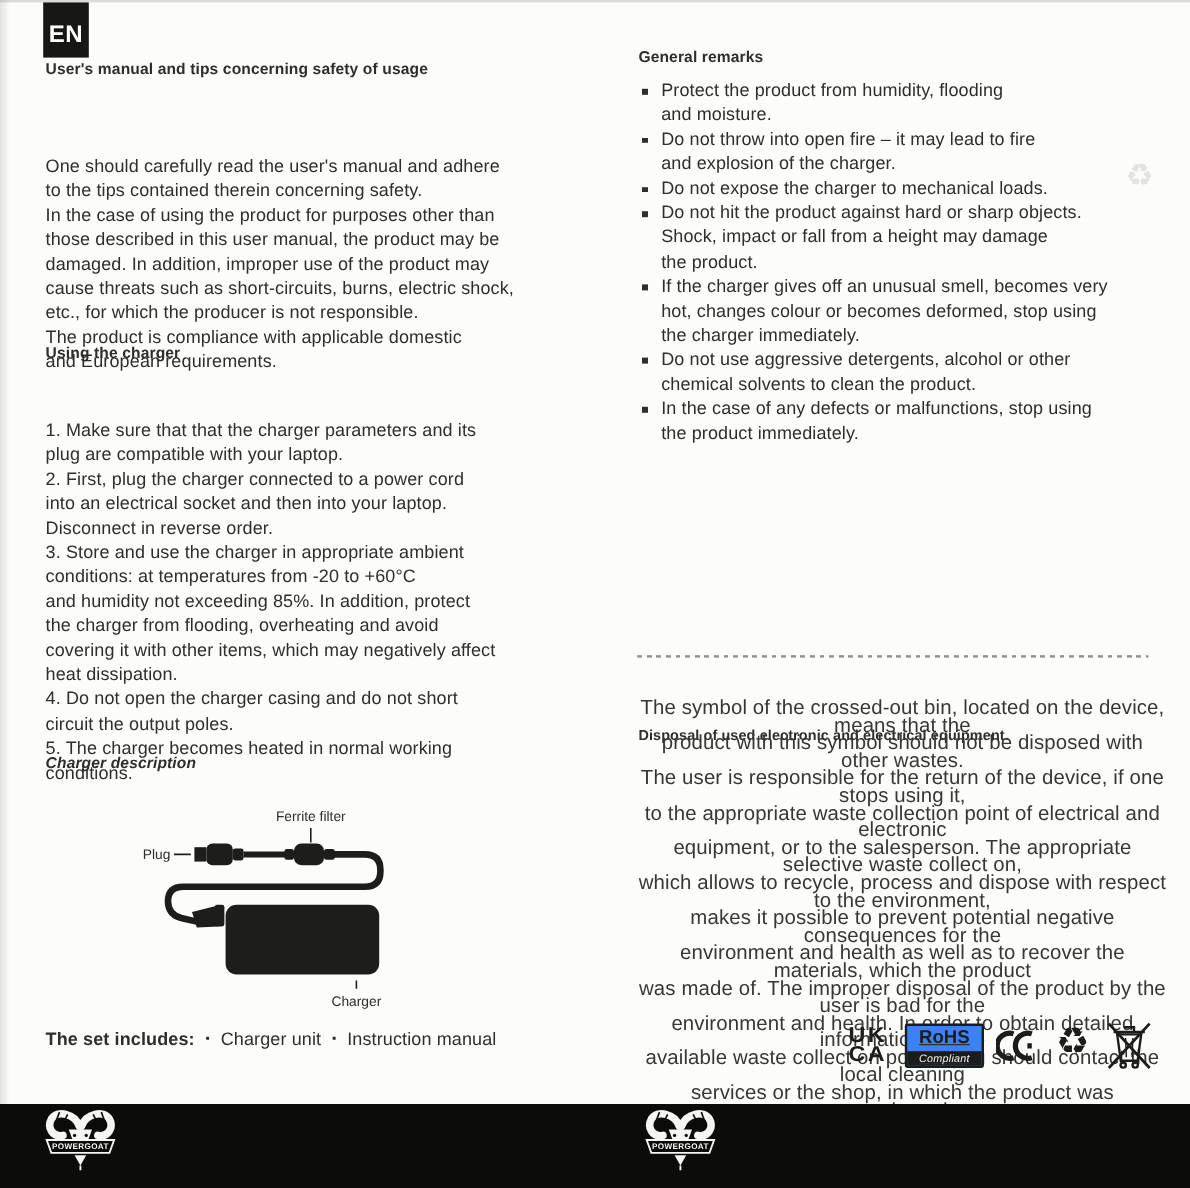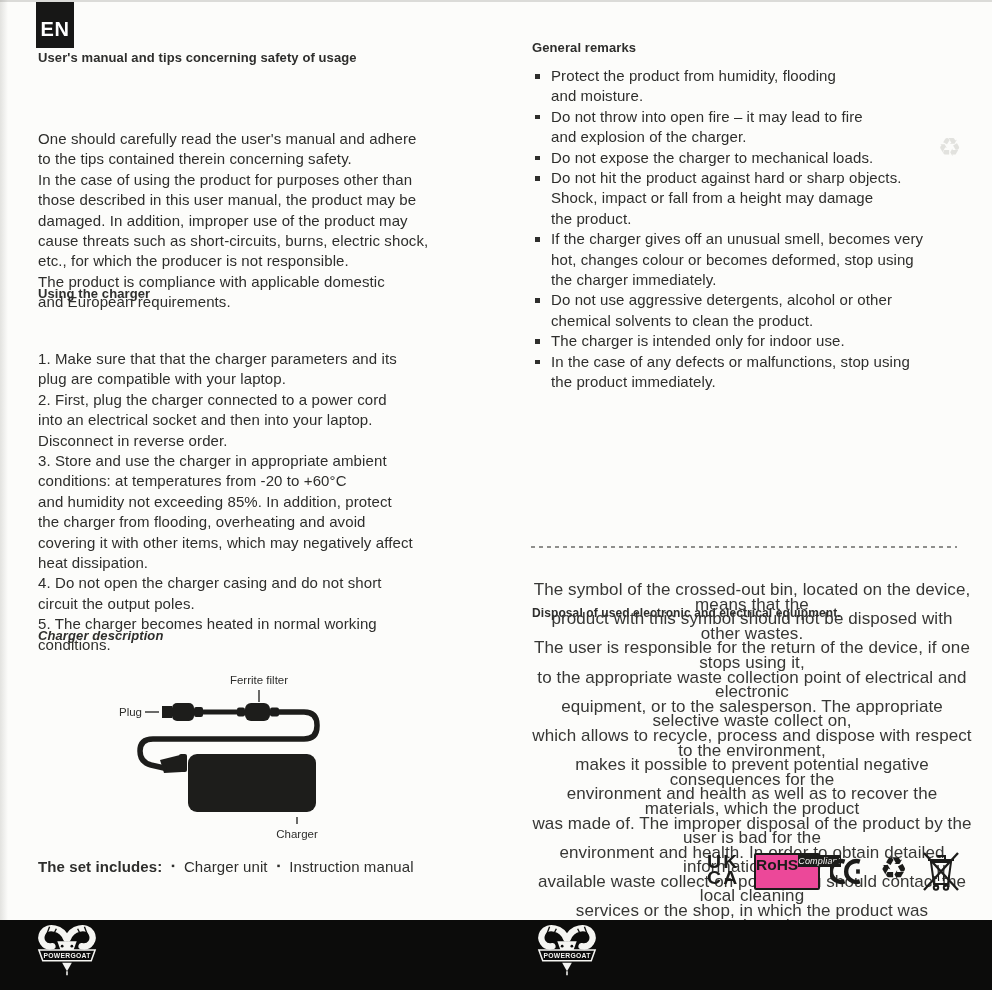--- a/index.html
+++ b/index.html
@@ -22,22 +22,22 @@
   .dashed-rule{height:2px;width:426px;
         background:repeating-linear-gradient(90deg,#8f8f8c 0 4px,transparent 4px 8px);}
   .small-h{font-weight:bold;font-size:12px;letter-spacing:.1px;margin-top:43px;}
   .small-text{font-size:17px;line-height:14.6px;white-space:pre-line;letter-spacing:.1px;color:#373735;text-align:center;}
   .set-line{font-size:15px;letter-spacing:.1px;display:flex;align-items:center;gap:9px;}
   .set-line .lbl{font-weight:bold;}
   .sq{font-size:10px;line-height:1;transform:translateY(-1px);}
   
   .ukca{font-weight:bold;font-size:18px;line-height:15.5px;letter-spacing:2px;
         transform:scaleX(1.08);transform-origin:left top;color:#1c1c1a;}
-  .rohs{width:62px;height:33px;border:2.5px solid #1c1c1a;border-radius:2px;background:#ec4899;
-        display:flex;flex-direction:row;box-sizing:content-box;}
+  .rohs{width:62px;height:33px;border:2.5px solid #1c1c1a;border-radius:2px;background:#3b82f6;
+        display:flex;flex-direction:column;box-sizing:content-box;text-decoration:underline;}
   .rohs-title{flex:1;font-weight:bold;font-size:15.5px;text-align:center;line-height:20px;color:#1c1c1a;}
   .rohs-strip{height:12px;background:#1c1c1a;color:#f5f5f2;font-size:9px;font-style:italic;
         text-align:center;line-height:12px;letter-spacing:.2px;}
   .recycle{font-family:"DejaVu Sans",sans-serif;font-size:31px;line-height:31px;color:#1c1c1a;}
   .watermark{font-family:"DejaVu Sans",sans-serif;font-size:26px;color:#e2e2de;}
   .footer{left:0;top:920px;width:992px;height:70px;background:#0c0c0b;}
   svg text{font-family:"Liberation Sans",sans-serif;}
 </style>
 </head>
 <body>
@@ -123,21 +123,20 @@
 and explosion of the charger.</li>
     <li>Do not expose the charger to mechanical loads.</li>
     <li>Do not hit the product against hard or sharp objects.
 Shock, impact or fall from a height may damage
 the product.</li>
     <li>If the charger gives off an unusual smell, becomes very
 hot, changes colour or becomes deformed, stop using
 the charger immediately.</li>
     <li>Do not use aggressive detergents, alcohol or other
 chemical solvents to clean the product.</li>
-    <li>The charger is intended only for indoor use.</li>
     <li>In the case of any defects or malfunctions, stop using
 the product immediately.</li>
   </ul>
 
   <div class="abs dashed-rule" style="left:531px;top:546px;"></div>
 
   <div class="abs small-h" style="left:532px;top:563px;width:430px;">Disposal of used electronic and electrical equipment.</div>
 
   <div class="abs small-text" style="left:532px;top:583px;width:440px;">The symbol of the crossed-out bin, located on the device, means that the
 product with this symbol should not be disposed with other wastes.

